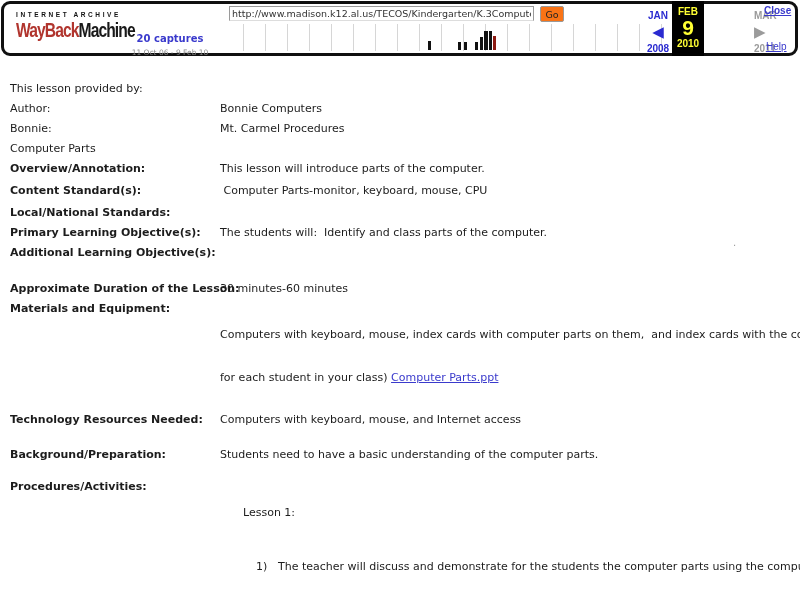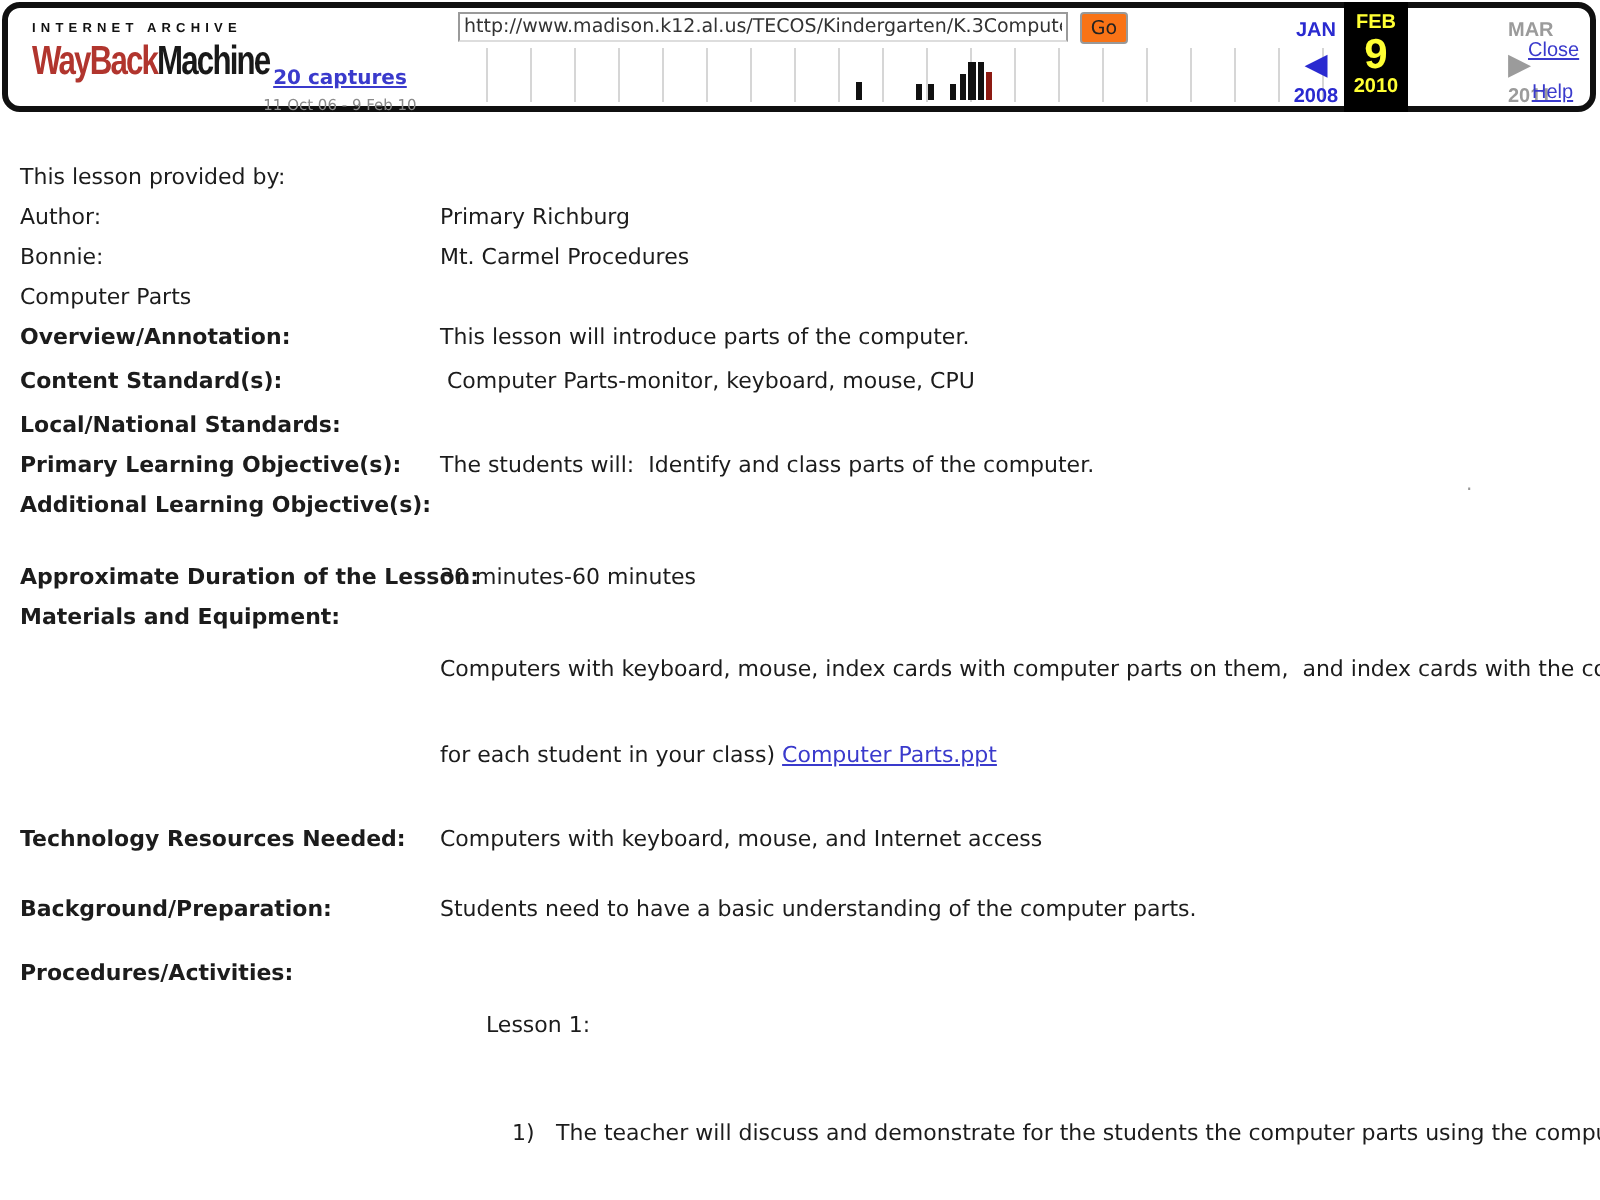--- a/index.html
+++ b/index.html
@@ -18,21 +18,21 @@
   .wb-logo-red { color:#b1352e; } .wb-logo-blk { color:#191919; }
 
   .wb-url { position:absolute; left:225px; top:2px; width:305px; height:15px;
             border:1px solid #9a9a9a; border-bottom-color:#ddd; font-size:9.5px;
             font-family:"DejaVu Sans", sans-serif; color:#333; padding:0 2px; background:#fff; }
   .wb-go { position:absolute; left:536px; top:2px; width:24px; height:16px;
            font-size:9.5px; background:#f97316; border:1px solid #999;
            border-radius:2px; color:#222; font-family:"DejaVu Sans", sans-serif; }
 
   .wb-captures { position:absolute; left:118px; top:23px; width:96px; text-align:center; }
-  .wb-captures a { font-size:10px; font-weight:bold; color:#3a3acc; text-decoration:underline; cursor:pointer; }
+  .wb-captures a { font-size:10px; font-weight:bold; color:#3a3acc; cursor:pointer; }
   .wb-range { font-size:7.5px; color:#8a8a8a; margin-top:2px; white-space:pre; }
 
   .wb-timeline { position:absolute; left:218px; top:20px; width:440px; height:27px;
       background:repeating-linear-gradient(to right, transparent 0, transparent 21px, #d6d6d6 21px, #d6d6d6 22px); }
   .tl-bar { position:absolute; bottom:1px; background:#111; }
   .tl-highlight { position:absolute; bottom:0; top:0; background:#ffffa8; z-index:-1; }
 
   .wb-monthcol { position:absolute; top:0; width:30px; text-align:center; }
   .wb-black-col { position:absolute; left:668px; top:-3px; width:32px; height:55px;
                   background:#000; text-align:center; z-index:2; }
@@ -104,34 +104,34 @@
     <div class="wb-day">9</div>
     <div class="wb-m yellow">2010</div>
   </div>
 
   <div class="wb-monthcol" style="left:703px; top:6px;">
     <div class="wb-m gray">MAR</div>
     <div class="wb-arrow gray" style="margin-top:4px;">▶</div>
     <div class="wb-m gray" style="margin-top:3px;">2011</div>
   </div>
 
-  <a class="wb-sidelink" style="left:760px; top:16px;">Close</a>
+  <a class="wb-sidelink" style="left:760px; top:1px;font-weight:bold;">Close</a>
   <a class="wb-sidelink" style="left:762px; top:37px;">Help</a>
 </div>
 
 <div class="doc">
   <div class="doc-inner">
 
     <div class="row">
       <span class="lbl">This lesson provided by:</span>
     </div>
 
     <div class="row">
       <span class="lbl">Author:</span>
-      <span class="val">Primary Richburg</span>
+      <span class="val">Bonnie Computers</span>
     </div>
     <div class="row">
       <span class="lbl">Bonnie:</span>
       <span class="val">Mt. Carmel Procedures</span>
     </div>
     <div class="row">
       <span class="val">Computer Parts</span>
     </div>
     <div class="row" style="height:22px">
       <span class="lbl bold">Overview/Annotation:</span>

